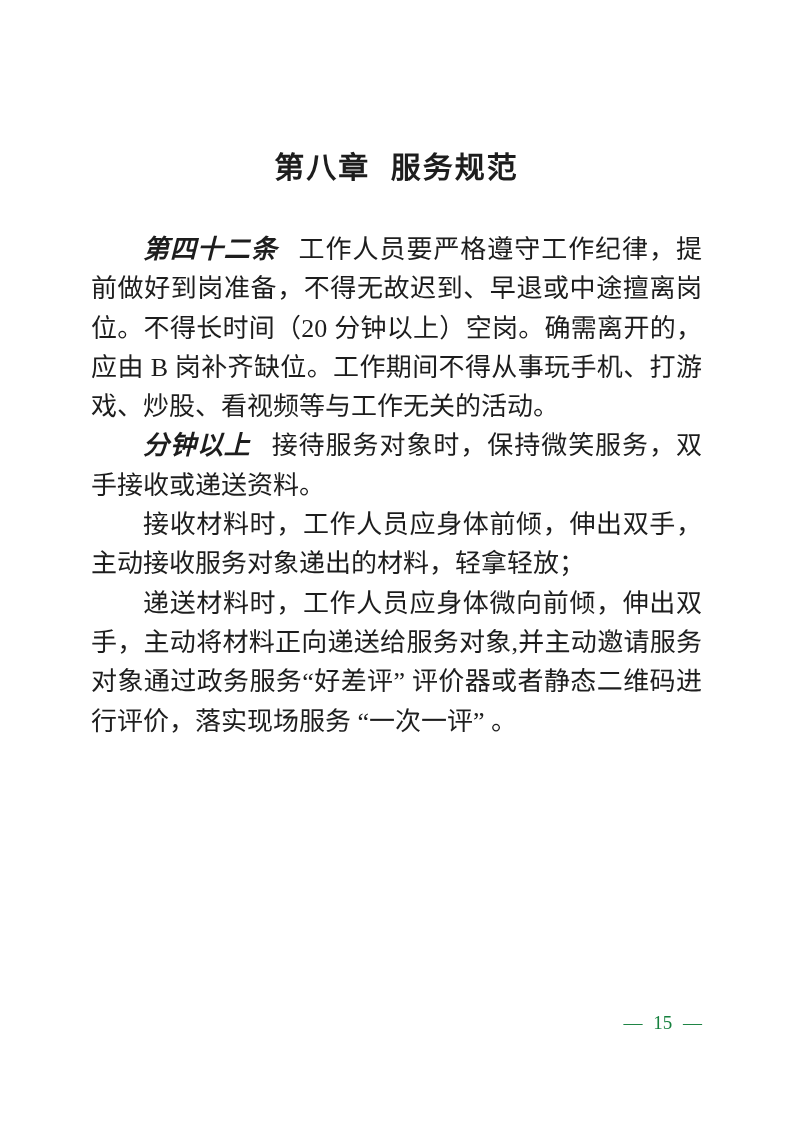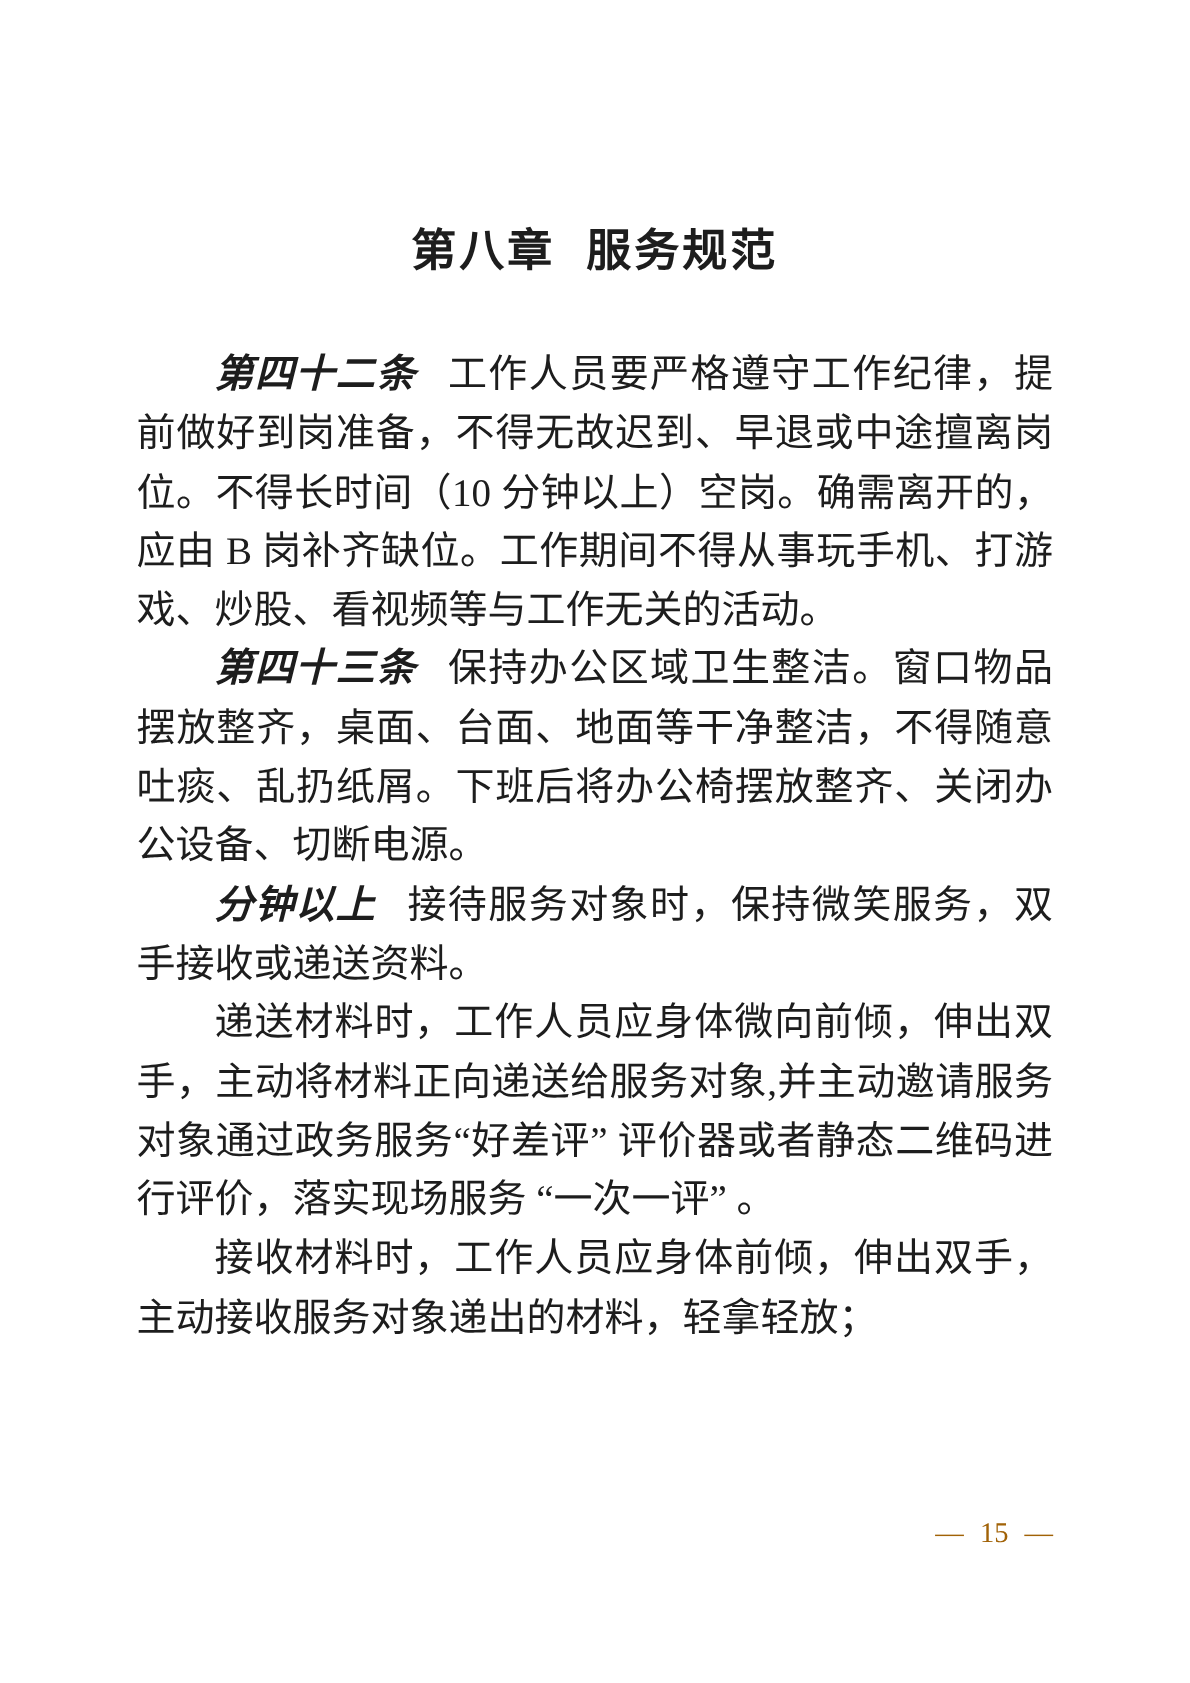--- a/index.html
+++ b/index.html
@@ -43,40 +43,39 @@
     font-style: italic;
   }
   .page-number {
     position: absolute;
     top: 1012px;
     right: 91px;
     font-family: "Liberation Serif", "DejaVu Serif", serif;
     font-size: 19px;
     line-height: 22px;
     word-spacing: 6px;
-    color: #a16207;
+    color: #15803d;
   }
 </style>
 </head>
 <body>
 
 <div class="page">
 
   <h1 class="doc-title">第八章  服务规范</h1>
 
   <main class="doc-body">
 
-    <p class="para"><span class="lead">第四十二条</span><span>工作人员要严格遵守工作纪律，提前做好到岗准备，不得无故迟到、早退或中途擅离岗位。不得长时间（10 分钟以上）空岗。确需离开的，应由 B 岗补齐缺位。工作期间不得从事玩手机、打游戏、炒股、看视频等与工作无关的活动。</span></p>
+    <p class="para"><span class="lead">第四十二条</span><span>工作人员要严格遵守工作纪律，提前做好到岗准备，不得无故迟到、早退或中途擅离岗位。不得长时间（20 分钟以上）空岗。确需离开的，应由 B 岗补齐缺位。工作期间不得从事玩手机、打游戏、炒股、看视频等与工作无关的活动。</span></p>
 
-    <p class="para"><span class="lead">第四十三条</span><span>保持办公区域卫生整洁。窗口物品摆放整齐，桌面、台面、地面等干净整洁，不得随意吐痰、乱扔纸屑。下班后将办公椅摆放整齐、关闭办公设备、切断电源。</span></p>
 
 
     <p class="para"><span class="lead">分钟以上</span><span>接待服务对象时，保持微笑服务，双手接收或递送资料。</span></p>
 
+    <p class="para"><span class="lead"></span><span>接收材料时，工作人员应身体前倾，伸出双手，主动接收服务对象递出的材料，轻拿轻放；</span></p>
+
     <p class="para"><span class="lead"></span><span>递送材料时，工作人员应身体微向前倾，伸出双手，主动将材料正向递送给服务对象,并主动邀请服务对象通过政务服务“好差评” 评价器或者静态二维码进行评价，落实现场服务 “一次一评” 。</span></p>
-
-    <p class="para"><span class="lead"></span><span>接收材料时，工作人员应身体前倾，伸出双手，主动接收服务对象递出的材料，轻拿轻放；</span></p>
 
   </main>
 
   <div class="page-number">— 15 —</div>
 
 </div>
 
 </body></html>

